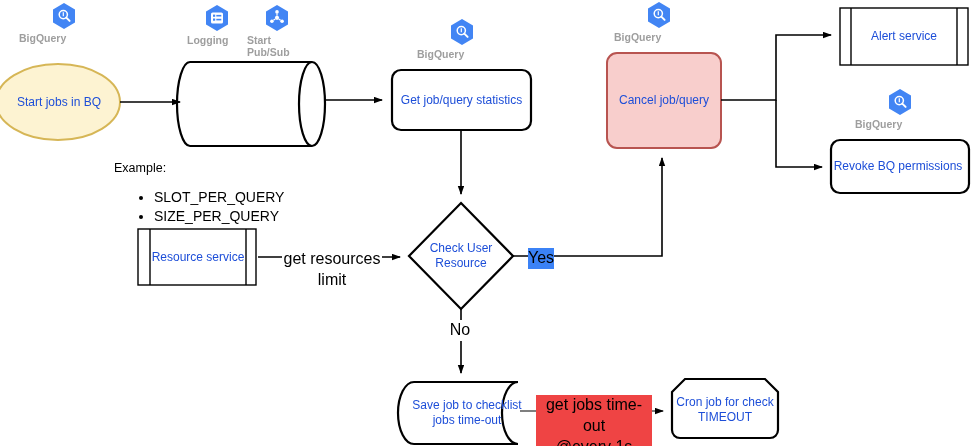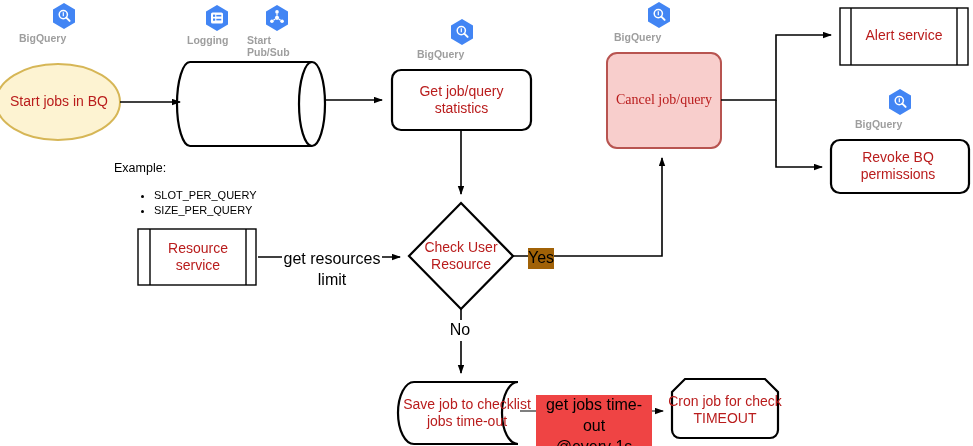--- a/index.html
+++ b/index.html
@@ -14,22 +14,22 @@
   }
   #canvas { position: absolute; inset: 0; }
   svg.layer { position: absolute; left:0; top:0; width:973px; height:446px; }
 
   .node-label {
     position: absolute;
     display: flex;
     align-items: center;
     justify-content: center;
     text-align: center;
-    font-size: 14px;
-    color: #b91c1c;
+    font-size: 12px;
+    color: #1d4ed8;
     line-height: 1.25;
     white-space: pre-line;
     pointer-events: none;
   }
   .edge-label {
     position: absolute;
     font-size: 16px;
     color: #000;
     text-align: center;
     line-height: 1.3;
@@ -41,21 +41,21 @@
     font-weight: bold;
     color: #9e9e9e;
     line-height: 1.15;
     white-space: pre-line;
   }
   .icon-wrap { position: absolute; width: 26px; height: 28px; }
   .note-title { position: absolute; font-size: 12.5px; color: #000; }
   .note-list {
     position: absolute;
     margin: 0; padding: 0 0 0 14px;
-    font-size: 11px; color: #000; line-height: 1.35;
+    font-size: 14px; color: #000; line-height: 1.35;
     list-style: disc;
   }
 </style>
 </head>
 <body>
 
 <div id="canvas">
 
   <svg class="layer" viewBox="0 0 973 446">
     <defs>
@@ -114,40 +114,40 @@
     <path d="M 776,100 L 776,167 L 822,167" fill="none" stroke="#000" stroke-width="1.6" marker-end="url(#arrow)"></path>
 
     <line x1="520" y1="411" x2="663" y2="411" stroke="#555" stroke-width="1.5" marker-end="url(#arrowgray)"></line>
   </svg>
 
   <div class="node-label" style="left:0px;top:88px;width:118px;height:28px;">Start jobs in BQ</div>
 
 
   <div class="node-label" style="left:392px;top:86px;width:139px;height:28px;">Get job/query statistics</div>
 
-  <div class="node-label" style="left:607px;top:86px;width:114px;height:28px;font-family:Liberation Serif, serif;">Cancel job/query</div>
+  <div class="node-label" style="left:607px;top:86px;width:114px;height:28px;">Cancel job/query</div>
 
   <div class="node-label" style="left:851px;top:22px;width:106px;height:28px;">Alert service</div>
 
   <div class="node-label" style="left:833px;top:152px;width:130px;height:28px;">Revoke BQ permissions</div>
 
   <div class="node-label" style="left:150px;top:243px;width:96px;height:28px;">Resource service</div>
 
   <div class="node-label" style="left:414px;top:238px;width:94px;height:36px;">Check User
 Resource</div>
 
   <div class="node-label" style="left:402px;top:395px;width:130px;height:36px;">Save job to checklist
 jobs time-out</div>
 
   <div class="node-label" style="left:668px;top:392px;width:114px;height:36px;">Cron job for check
 TIMEOUT</div>
 
   <div class="edge-label" style="left:282px;top:249px;width:100px;background:#fff;">get resources limit</div>
 
-  <div class="edge-label" style="left:528px;top:248px;width:26px;background:#a16207;">Yes</div>
+  <div class="edge-label" style="left:528px;top:248px;width:26px;background:#3b82f6;">Yes</div>
 
   <div class="edge-label" style="left:447px;top:320px;width:26px;background:#fff;">No</div>
 
   <div class="edge-label" style="left:536px;top:395px;width:116px;background:#ef4444;">get jobs time-out
 @every 1s</div>
 
   <div class="icon-wrap" style="left:51px;top:2px;">
     <svg viewBox="0 0 26 28" width="26" height="28">
       <polygon points="13,1 24,7.5 24,20.5 13,27 2,20.5 2,7.5" fill="#4285f4"></polygon>
       <circle cx="12.3" cy="12.6" r="4.1" fill="none" stroke="#fff" stroke-width="1.5"></circle>

